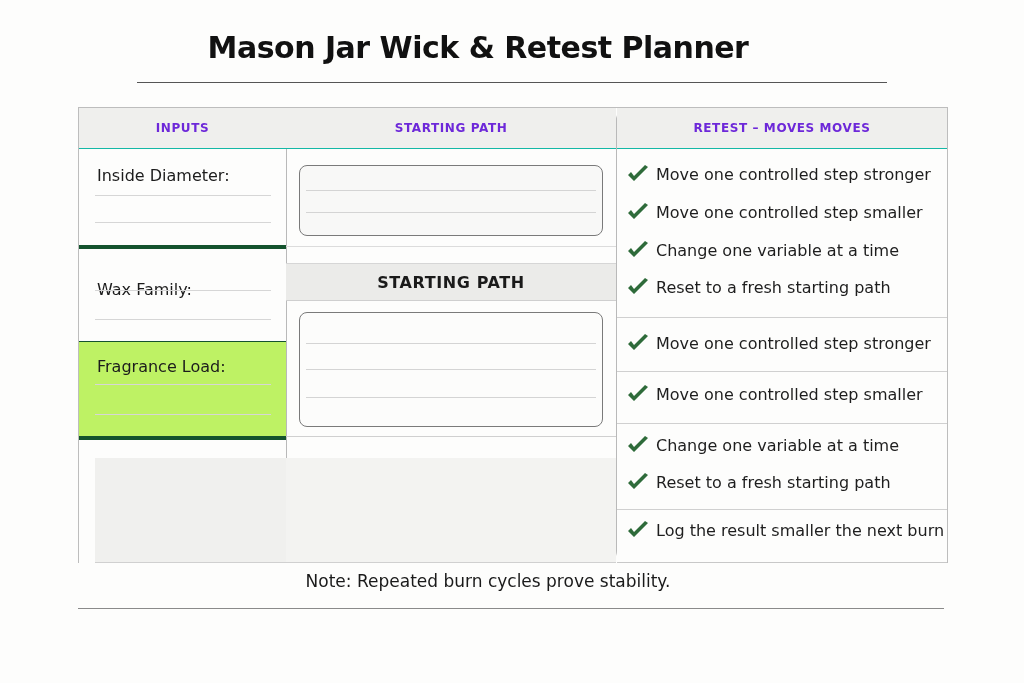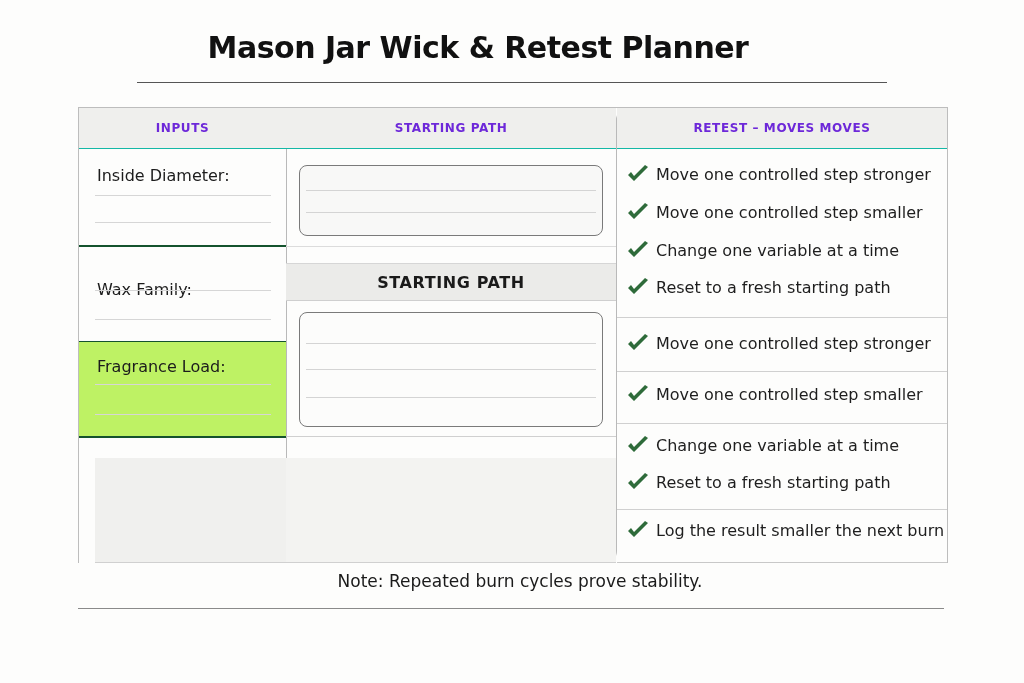--- a/index.html
+++ b/index.html
@@ -5,34 +5,34 @@
   html,body{margin:0;padding:0;}
   body{width:1024px;height:683px;background:#fdfdfc;position:relative;overflow:hidden;font-family:"DejaVu Sans","Liberation Sans",sans-serif;color:#1a1a1a;}
   .title{position:absolute;left:0;top:30px;width:956px;text-align:center;font-size:30px;font-weight:bold;letter-spacing:-0.5px;color:#111;}
   .title-rule{position:absolute;left:137px;top:82px;width:750px;height:1px;background:#555;}
   .grid{position:absolute;left:78px;top:107px;width:868px;height:455px;border:1px solid #bdbdbd;border-bottom:none;}
   .col{position:absolute;top:0;bottom:0;}
   .col-a{left:0;width:207px;border-right:1px solid #b9b9b9;}
   .col-b{left:207px;width:330px;border-right:1px solid #b9b9b9;border-radius:12px;}
   .col-c{left:538px;width:330px;}
   .head{height:40px;background:#efefed;border-bottom:1px solid #14b8a6;display:flex;align-items:center;justify-content:center;font-size:12px;font-weight:bold;letter-spacing:0.6px;color:#6d28d9;}
-  .inp{position:absolute;left:0;width:207px;border-bottom:2px solid #14532d;}
+  .inp{position:absolute;left:0;width:207px;border-bottom:4px solid #14532d;}
   .inp-label{position:absolute;left:18px;font-size:16px;color:#1c1c1c;}
   .inp-line{position:absolute;left:16px;width:176px;height:1px;background:#d6d6d6;}
   .inp.shaded{background:#bef264;}
   .filler{position:absolute;left:16px;width:191px;top:350px;height:104px;background:#f0f0ee;border-bottom:1px solid #d0d0d0;}
   .filler-b{position:absolute;left:0;width:330px;top:350px;height:104px;background:#f3f3f1;border-bottom:1px solid #d0d0d0;}
   .box{position:absolute;left:13px;width:302px;border:1px solid #7a7a7a;border-radius:8px;background:#f8f8f7;}
   .box-line{position:absolute;left:6px;right:6px;height:1px;background:#d4d4d4;}
   .subhead{position:absolute;left:0;width:330px;top:155px;height:36px;background:#ebebe9;border-top:1px solid #d6d6d6;border-bottom:1px solid #cfcfcf;display:flex;align-items:center;justify-content:center;font-size:16px;font-weight:bold;letter-spacing:0.6px;}
   .gap-b{position:absolute;left:0;width:330px;top:138px;height:1px;background:#dcdcdc;}
   .item{position:absolute;left:9px;display:flex;align-items:center;font-size:16px;color:#1e1e1e;white-space:nowrap;}
   .check{width:24px;height:20px;margin-right:6px;flex:0 0 24px;}
   .sep{position:absolute;left:0;width:330px;height:1px;background:#d0d0d0;}
-  .note{position:absolute;left:0;top:571px;width:976px;text-align:center;font-size:17px;color:#1a1a1a;padding-left:32px;}
+  .note{position:absolute;left:0;top:571px;width:976px;text-align:center;font-size:17px;color:#1a1a1a;}
   .bottom-rule{position:absolute;left:78px;top:608px;width:866px;height:1px;background:#8a8a8a;}
 </style>
 </head>
 <body>
 
 <div class="title">Mason Jar Wick &amp; Retest Planner</div>
 <div class="title-rule"></div>
 
 <div class="grid">
 

